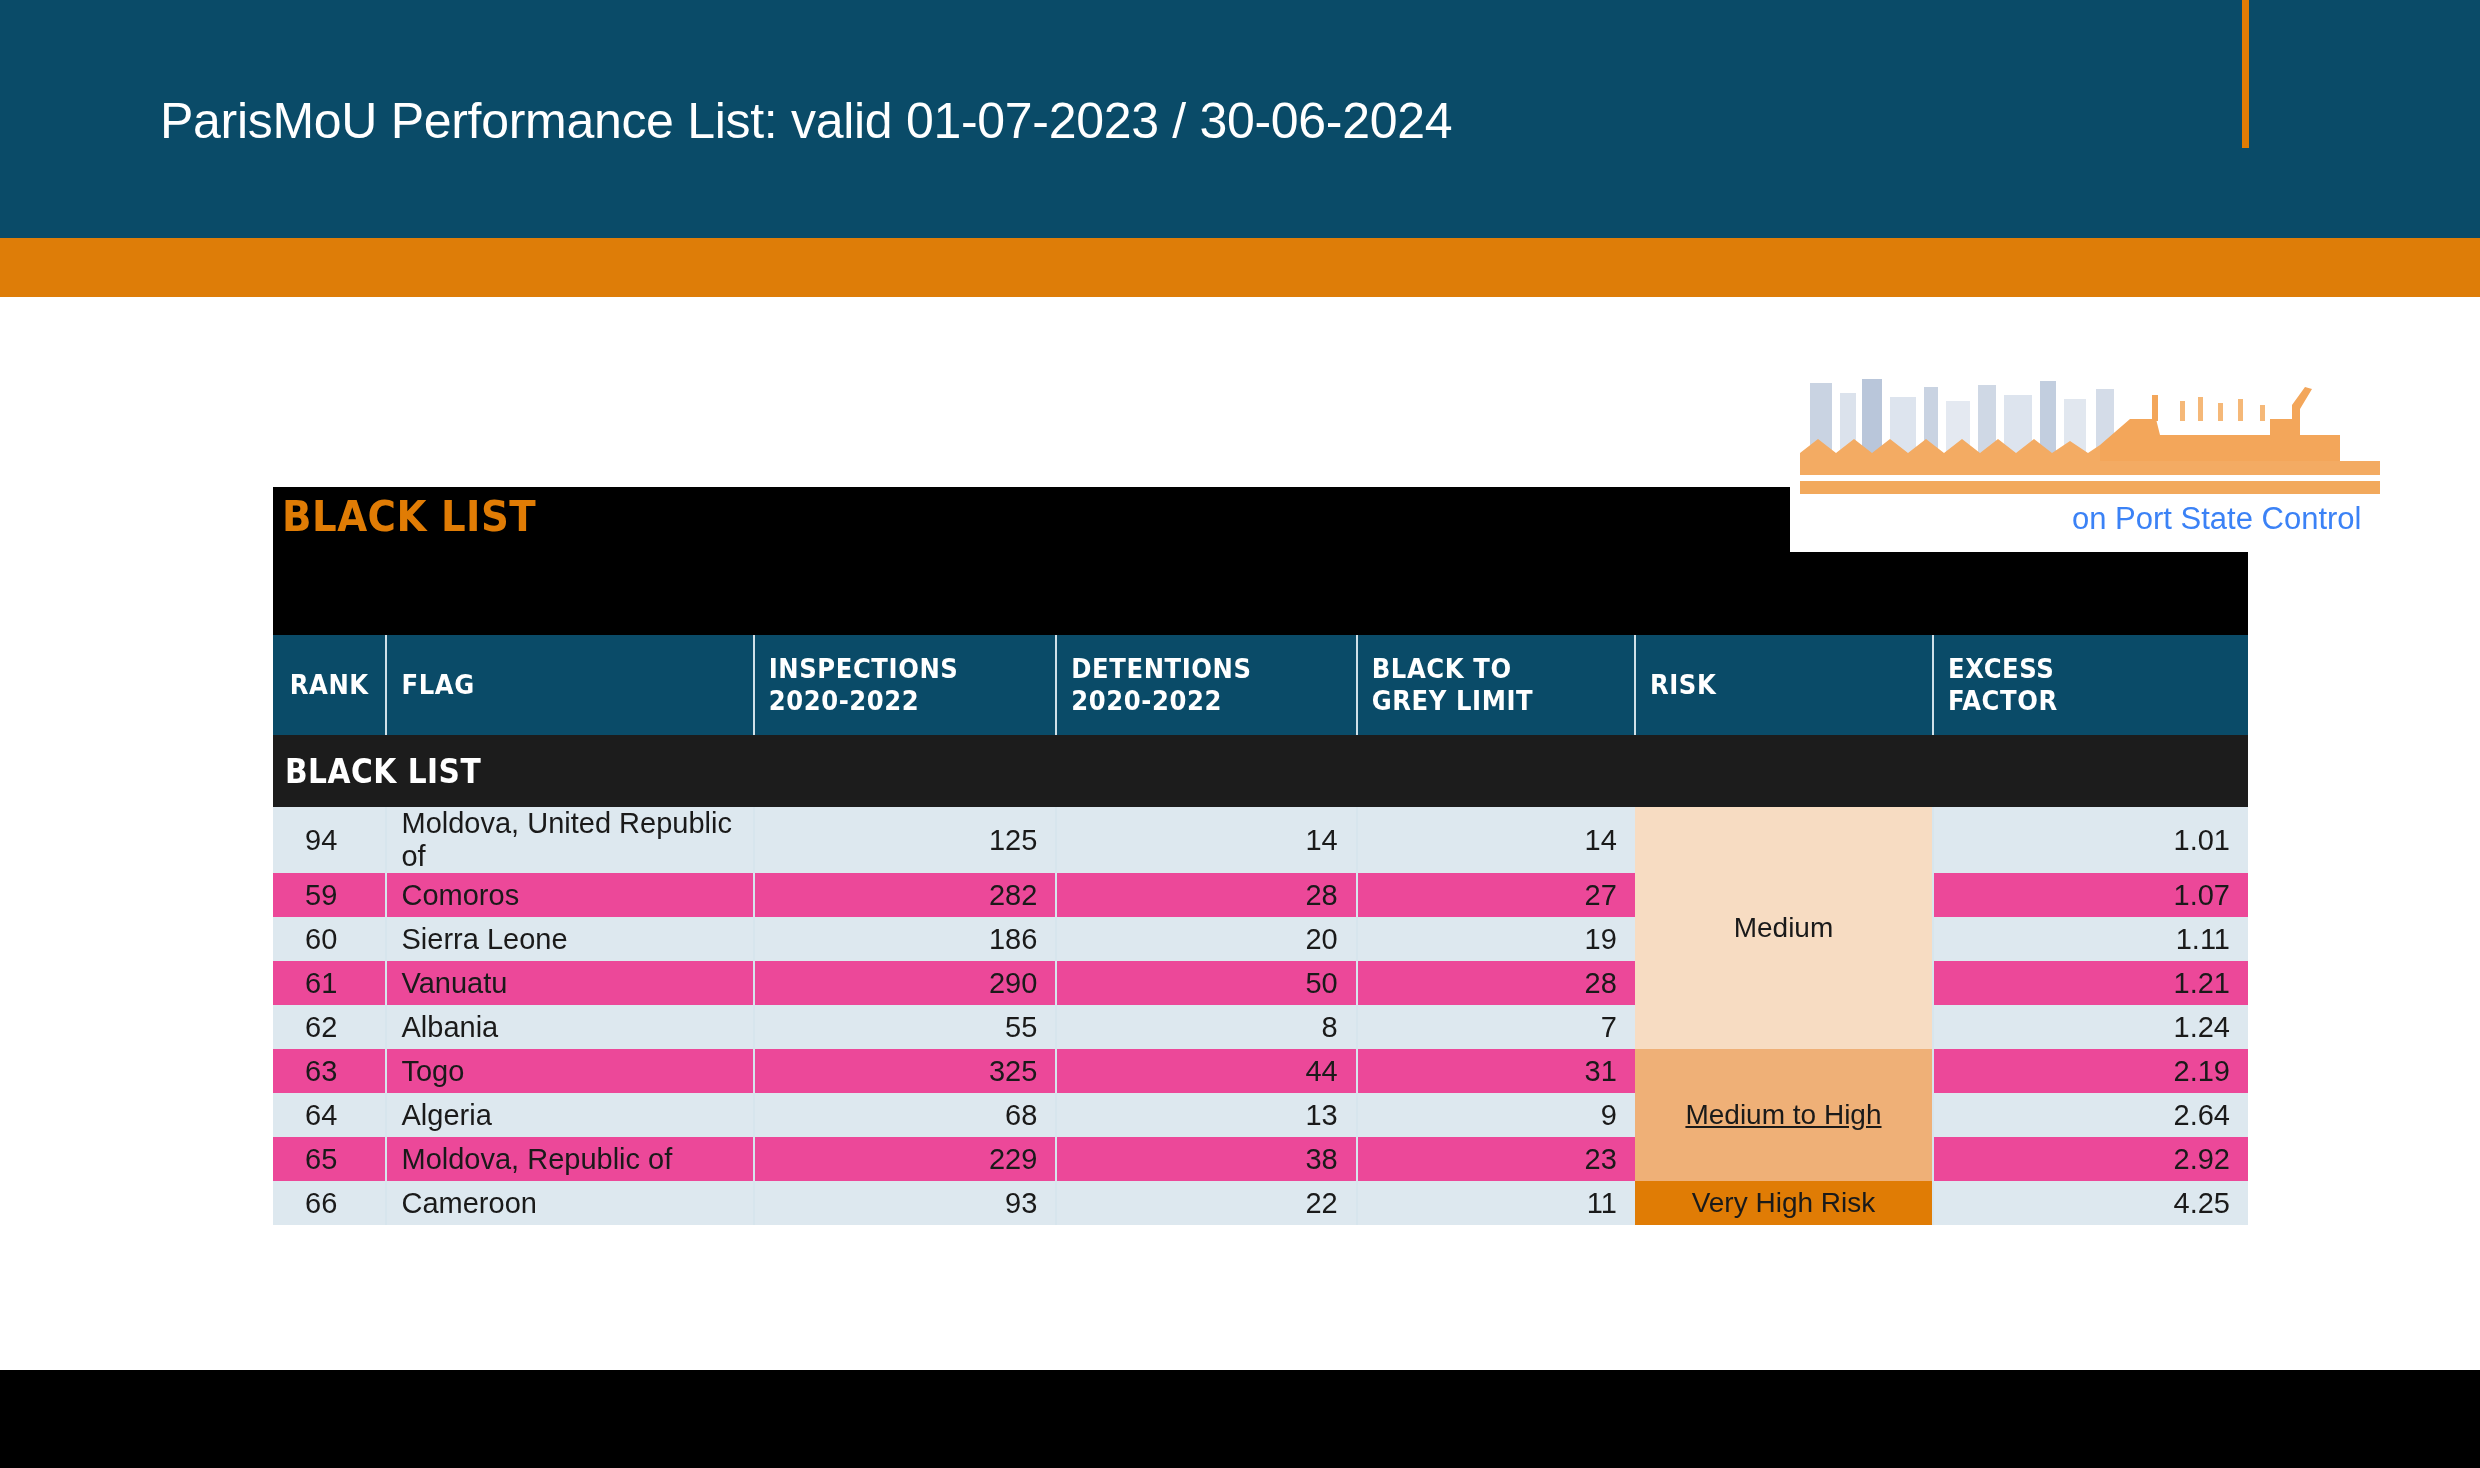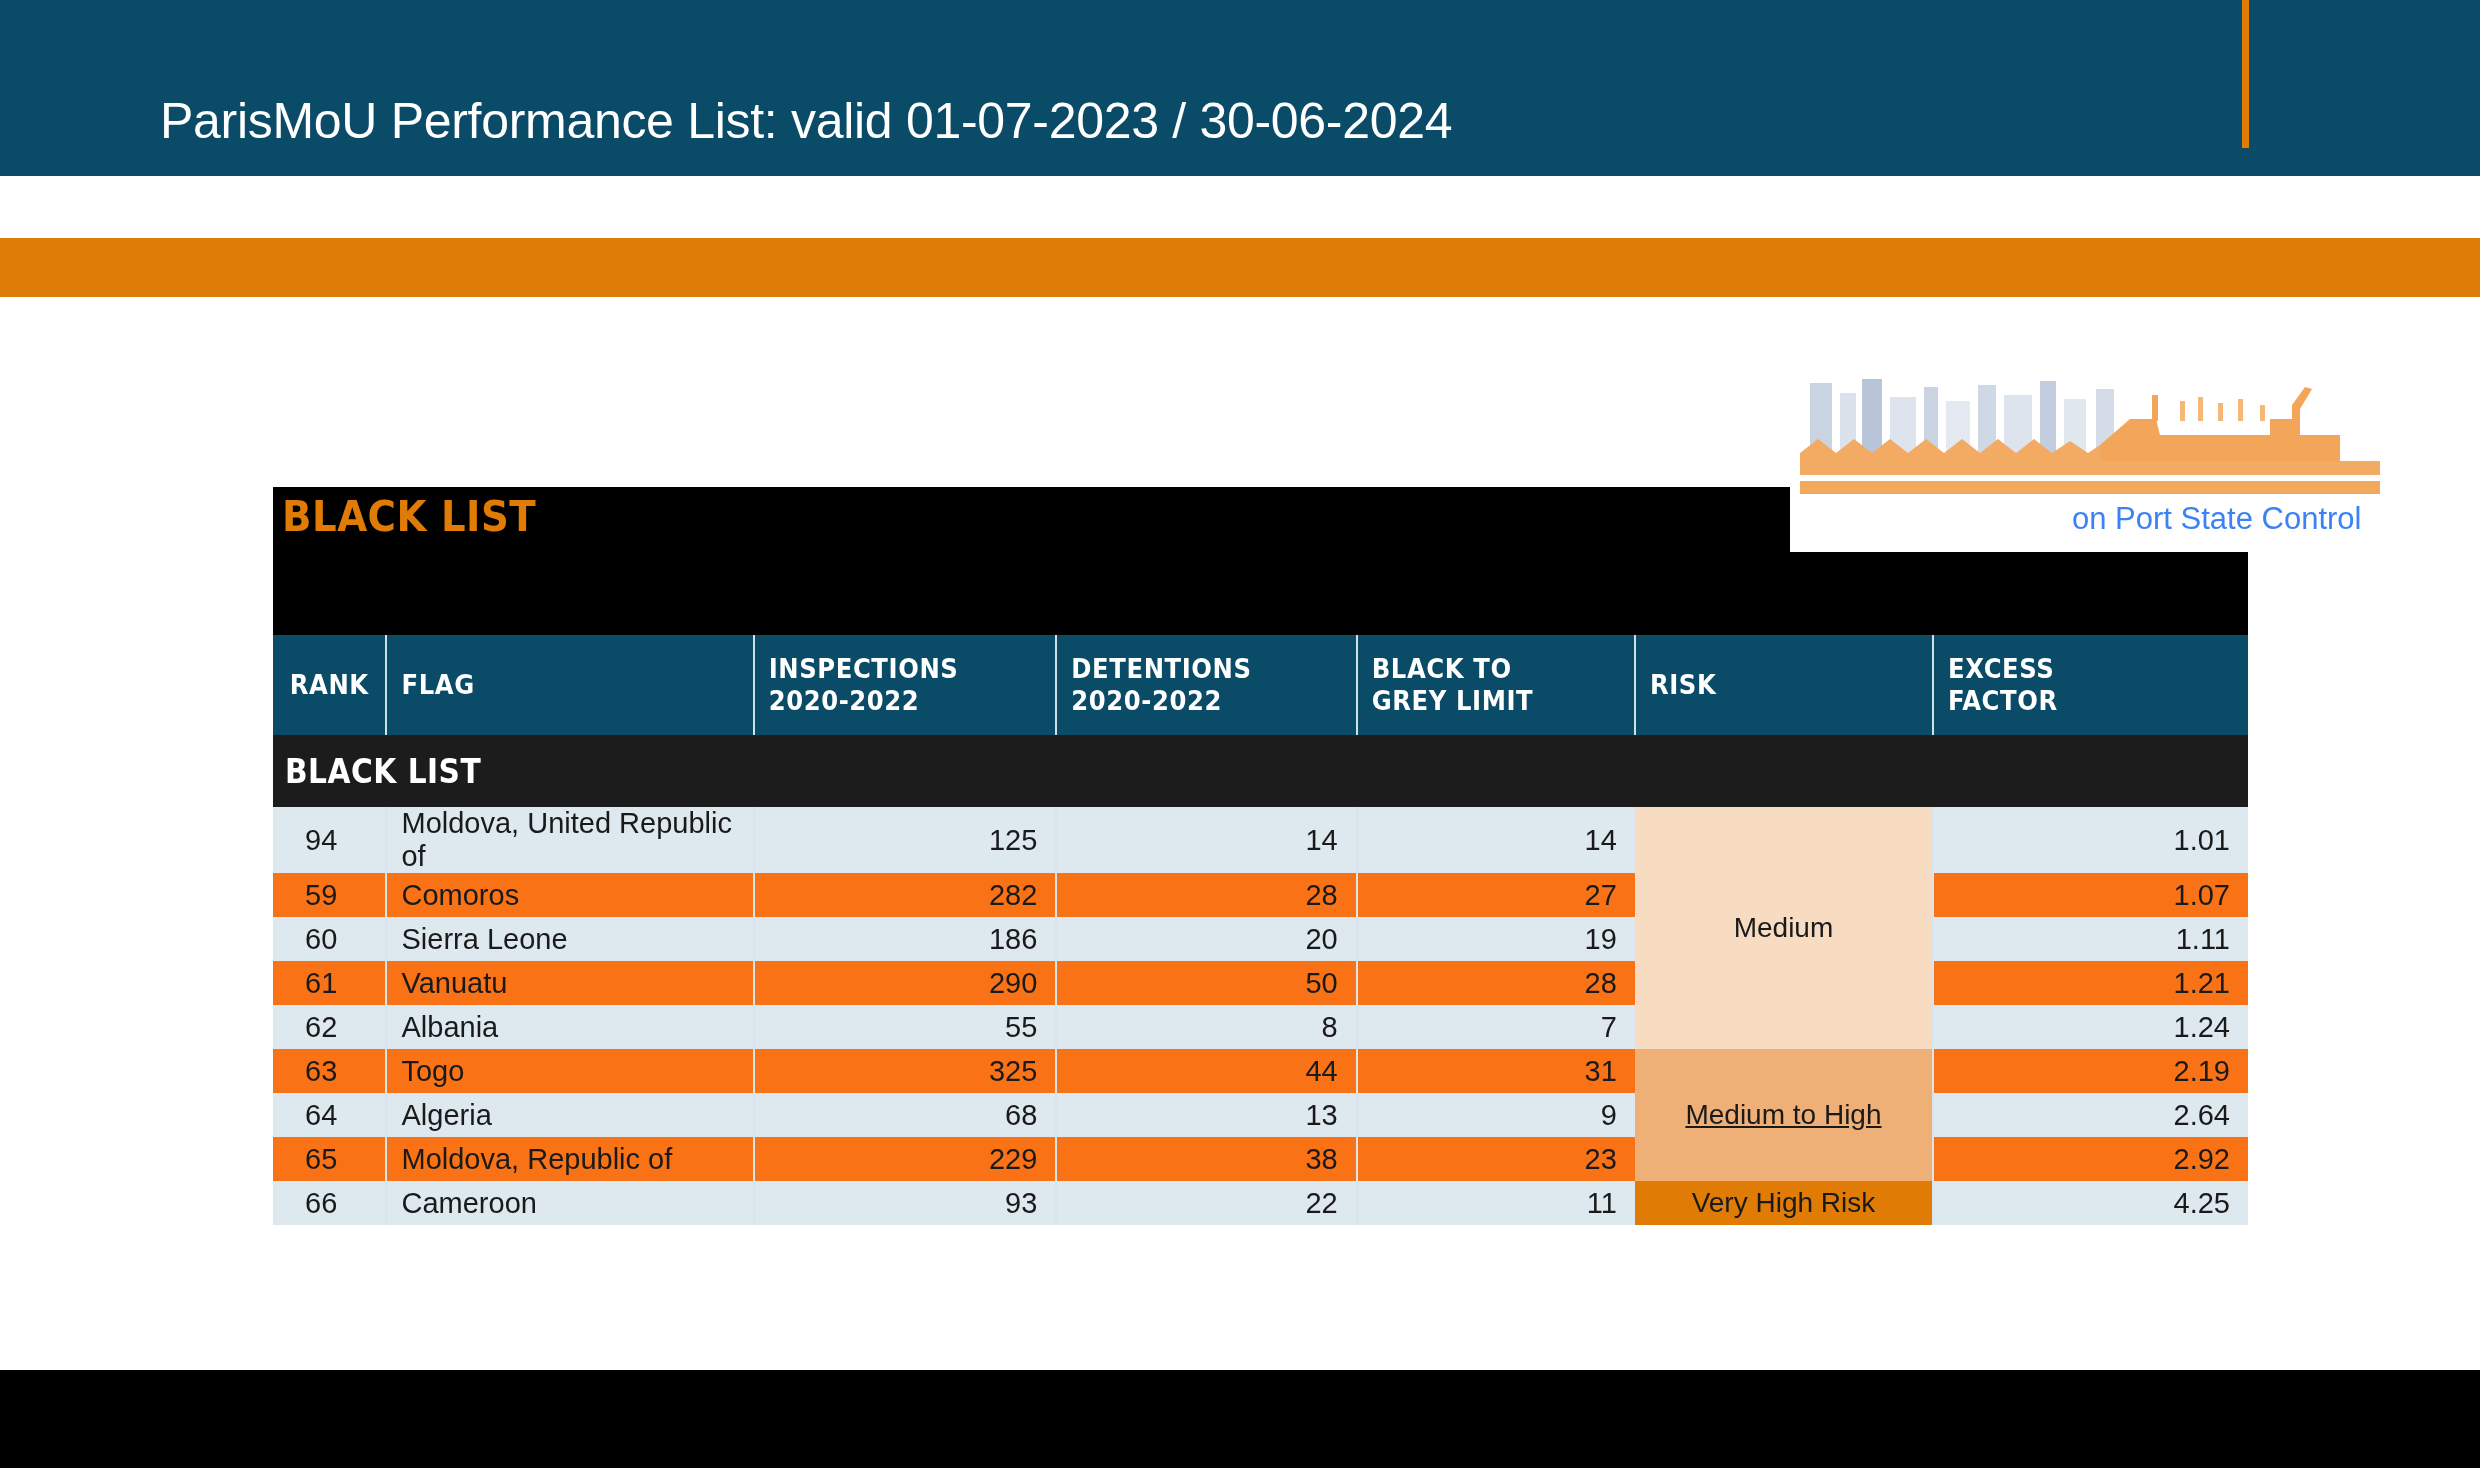--- a/index.html
+++ b/index.html
@@ -14,21 +14,21 @@
     overflow: hidden;
     font-family: "Liberation Sans", sans-serif;
     -webkit-font-smoothing: antialiased;
   }
 
   
   .top-banner {
     position: absolute;
     left: 0; top: 0;
     width: 2480px;
-    height: 176px;
+    height: 296px;
     background: #0a4b68;
     text-decoration: underline;
   }
   .top-accent-line {
     position: absolute;
     left: 2242px; top: 0;
     width: 7px;
     height: 148px;
     background: #e07c05;
   }
@@ -165,21 +165,21 @@
     height: 72px;
     padding-left: 12px;
     letter-spacing: 0.5px;
     font-family: "DejaVu Sans Condensed", "Liberation Sans", sans-serif;
   }
 
   tbody tr.data-row td {
     height: 44px;
     font-size: 29px;
     color: #1a1a1a;
-    background: #f97316;
+    background: #ec4899;
     border-left: 2px solid #d7e5ed;
     font-family: "Liberation Sans", sans-serif;
   }
   tbody tr.data-row.alt td {
     background: #dde8ef;
   }
   tbody tr.data-row td.c-rank {
     text-align: center;
     border-left: none;
     padding-right: 16px;

